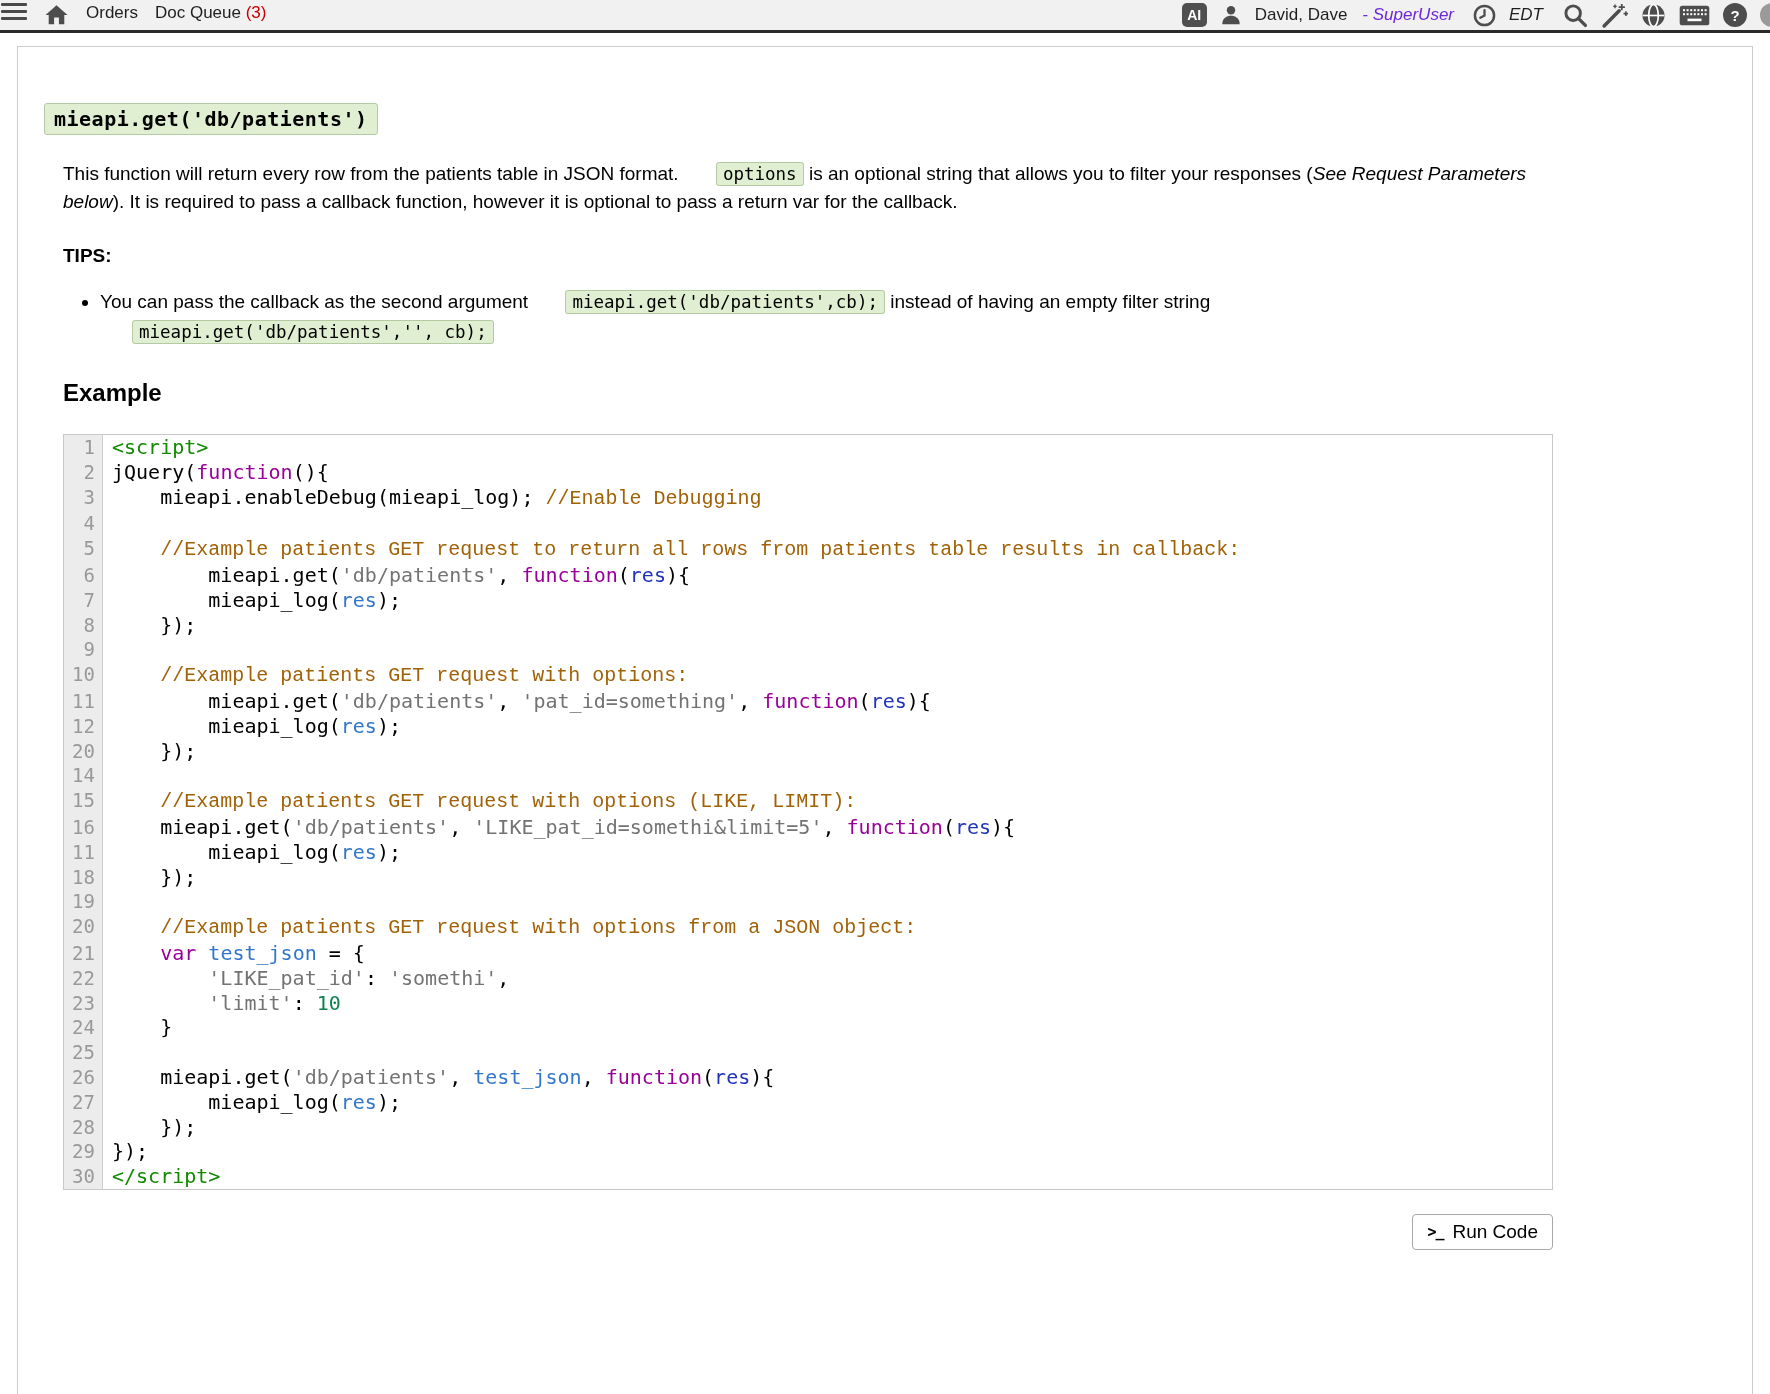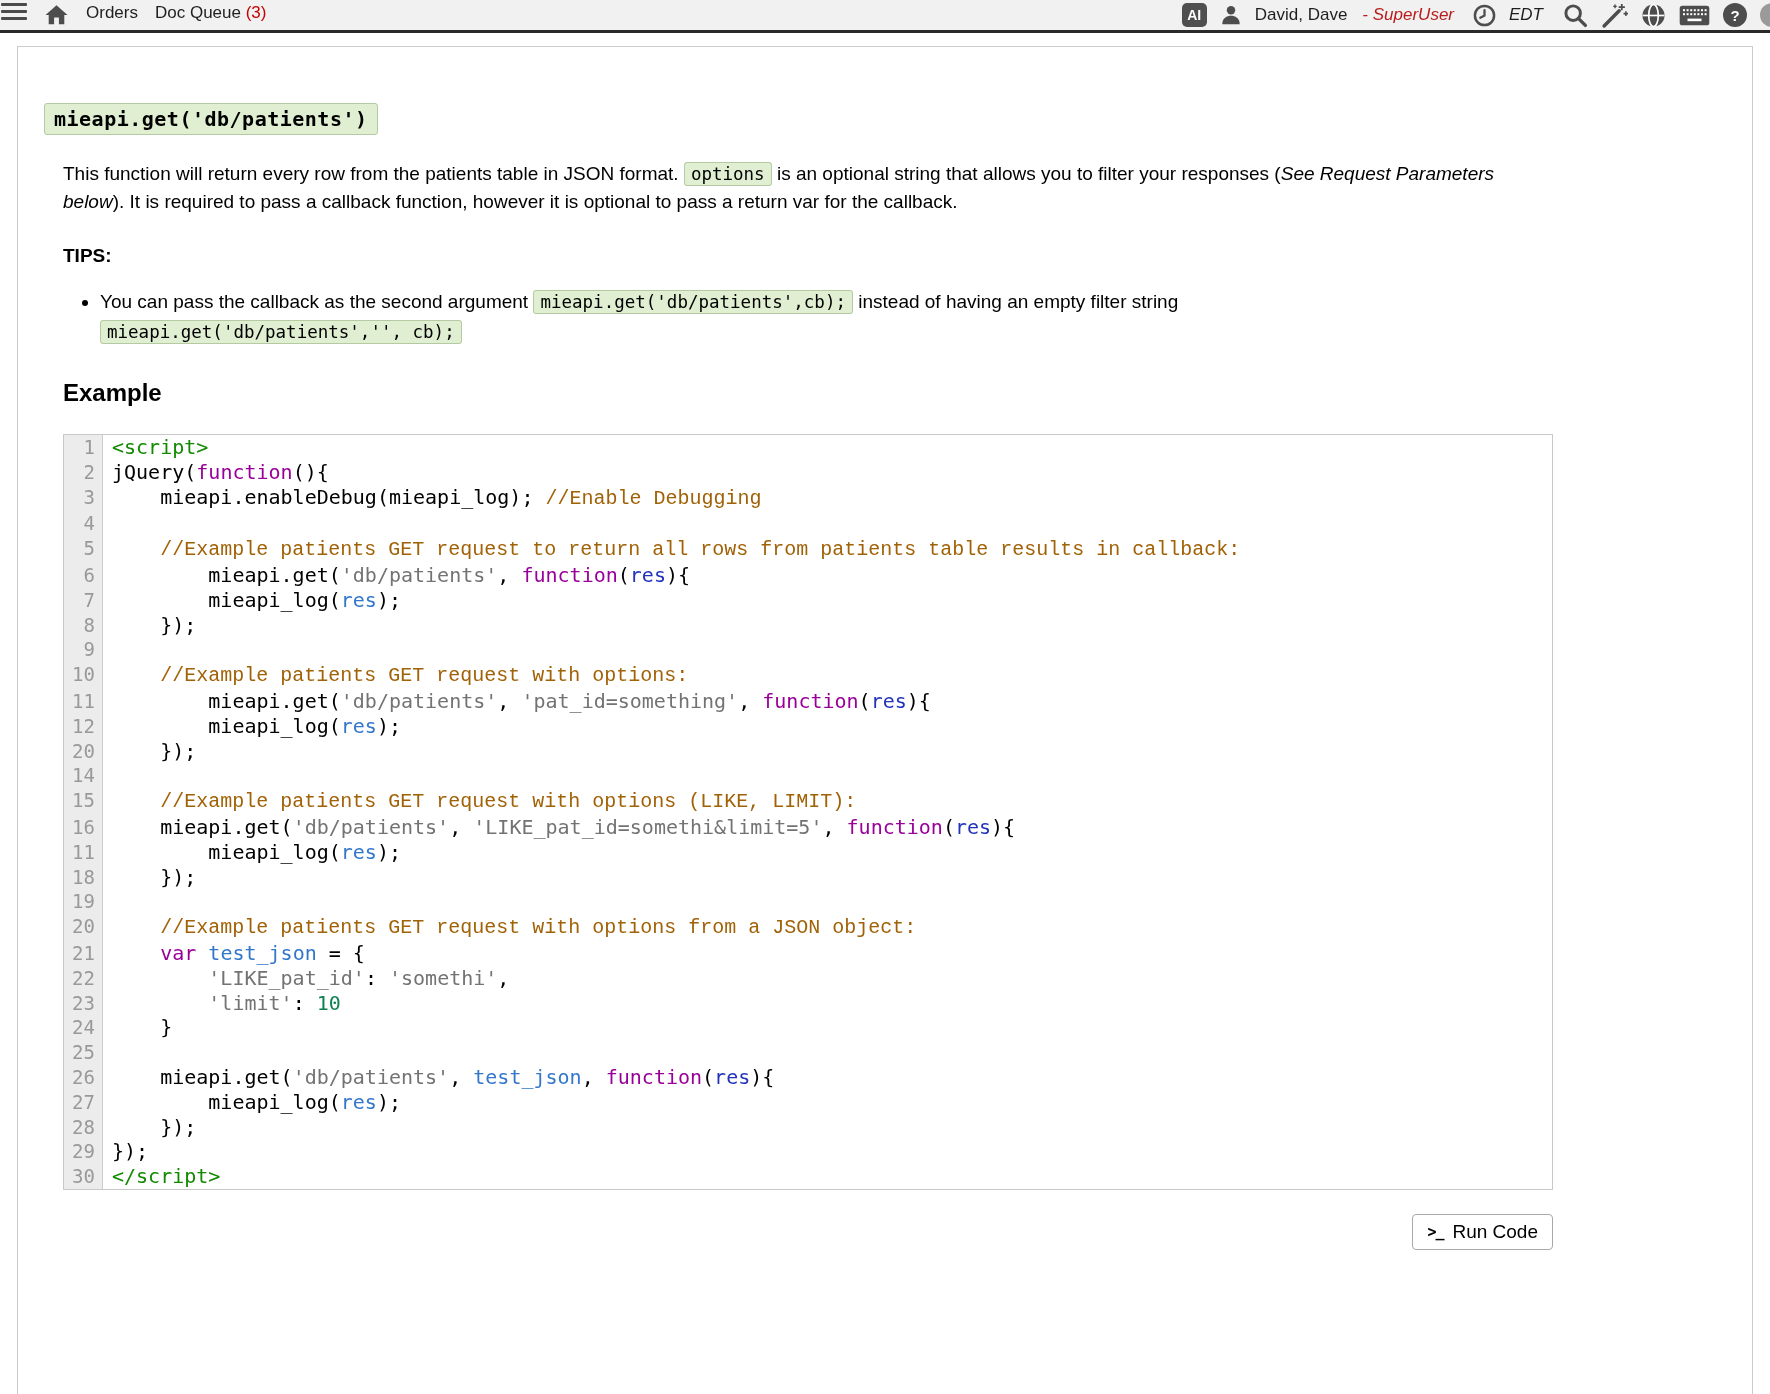--- a/index.html
+++ b/index.html
@@ -11,37 +11,37 @@
     display:flex; align-items:center; overflow:hidden; }
   .tb-left { display:flex; align-items:flex-start; gap:17px; padding-left:1px; }
   .tb-right { margin-left:auto; display:flex; align-items:center; gap:13px; padding-right:0;padding-left:45px; }
   .tb-link { font-size:17px; color:#1f1f1f; text-decoration:none; cursor:pointer; white-space:nowrap; }
   .red { color:#c70000; }
   .hamburger { display:flex; flex-direction:column; gap:3.4px; cursor:pointer; }
   .hamburger span { display:block; width:26px; height:3.4px; background:#4a4a4a; border-radius:1px; }
   .ai-badge { width:25px; height:24px; border-radius:5px; background:#4f4f4f; color:#fff;
     font-weight:bold; font-size:14px; display:flex; align-items:center; justify-content:center; }
   .tb-user { font-size:17px; color:#1f1f1f; white-space:nowrap; }
-  .tb-role { font-size:17px; font-style:italic; color:#b91c1c; margin-left:2px; white-space:nowrap; }
+  .tb-role { font-size:17px; font-style:italic; color:#6d28d9; margin-left:2px; white-space:nowrap; }
   .tz { font-size:17px; color:#1f1f1f; margin-right:6px;font-style:italic; }
   .help-circle { width:24px; height:24px; border-radius:50%; background:#4d4d4d; color:#fff;
     font-weight:bold; font-size:15px; display:flex; align-items:center; justify-content:center; cursor:pointer; }
   .partial-circle { width:24px; height:24px; border-radius:50%; background:#9a9a9a; margin-right:-14px; }
 
   
   .content { position:absolute; left:17px; right:17px; top:46px; bottom:0;
     background:#fff; border:1px solid #ccc; border-bottom:none; }
   .doc { padding:56px 0 0 26px; }
   .green-box { background:#e0eed2; border:1px solid #b4caa2; border-radius:3px; }
 
   .title-code { display:inline-block; font-family:"DejaVu Sans Mono",monospace;
     font-weight:bold; font-size:20px; padding:3px 9px; letter-spacing:0.5px; }
 
   .para { width:1490px; margin:25px 0 0 19px; font-size:19px; line-height:27px; }
-  .inline-code { font-family:"DejaVu Sans Mono",monospace; font-size:17.5px; padding:1px 6px; white-space:nowrap; }
+  .inline-code { font-family:"DejaVu Sans Mono",monospace; font-size:17.5px; padding:1px 6px; white-space:nowrap;margin-left:32px; }
   .ital { font-style:italic; }
 
   .tips { margin:30px 0 0 19px; font-size:19px; font-weight:bold; }
   .tip-list { margin:20px 0 0 19px; padding-left:37px; width:1450px; }
   .tip-list li { font-size:19px; line-height:29px; }
 
   .example { margin:32px 0 0 19px; font-size:24px; font-weight:bold; }
 
   
   .codeblock { margin:27px 0 0 19px; width:1490px; border:1px solid #c8c8c8; background:#fff;

